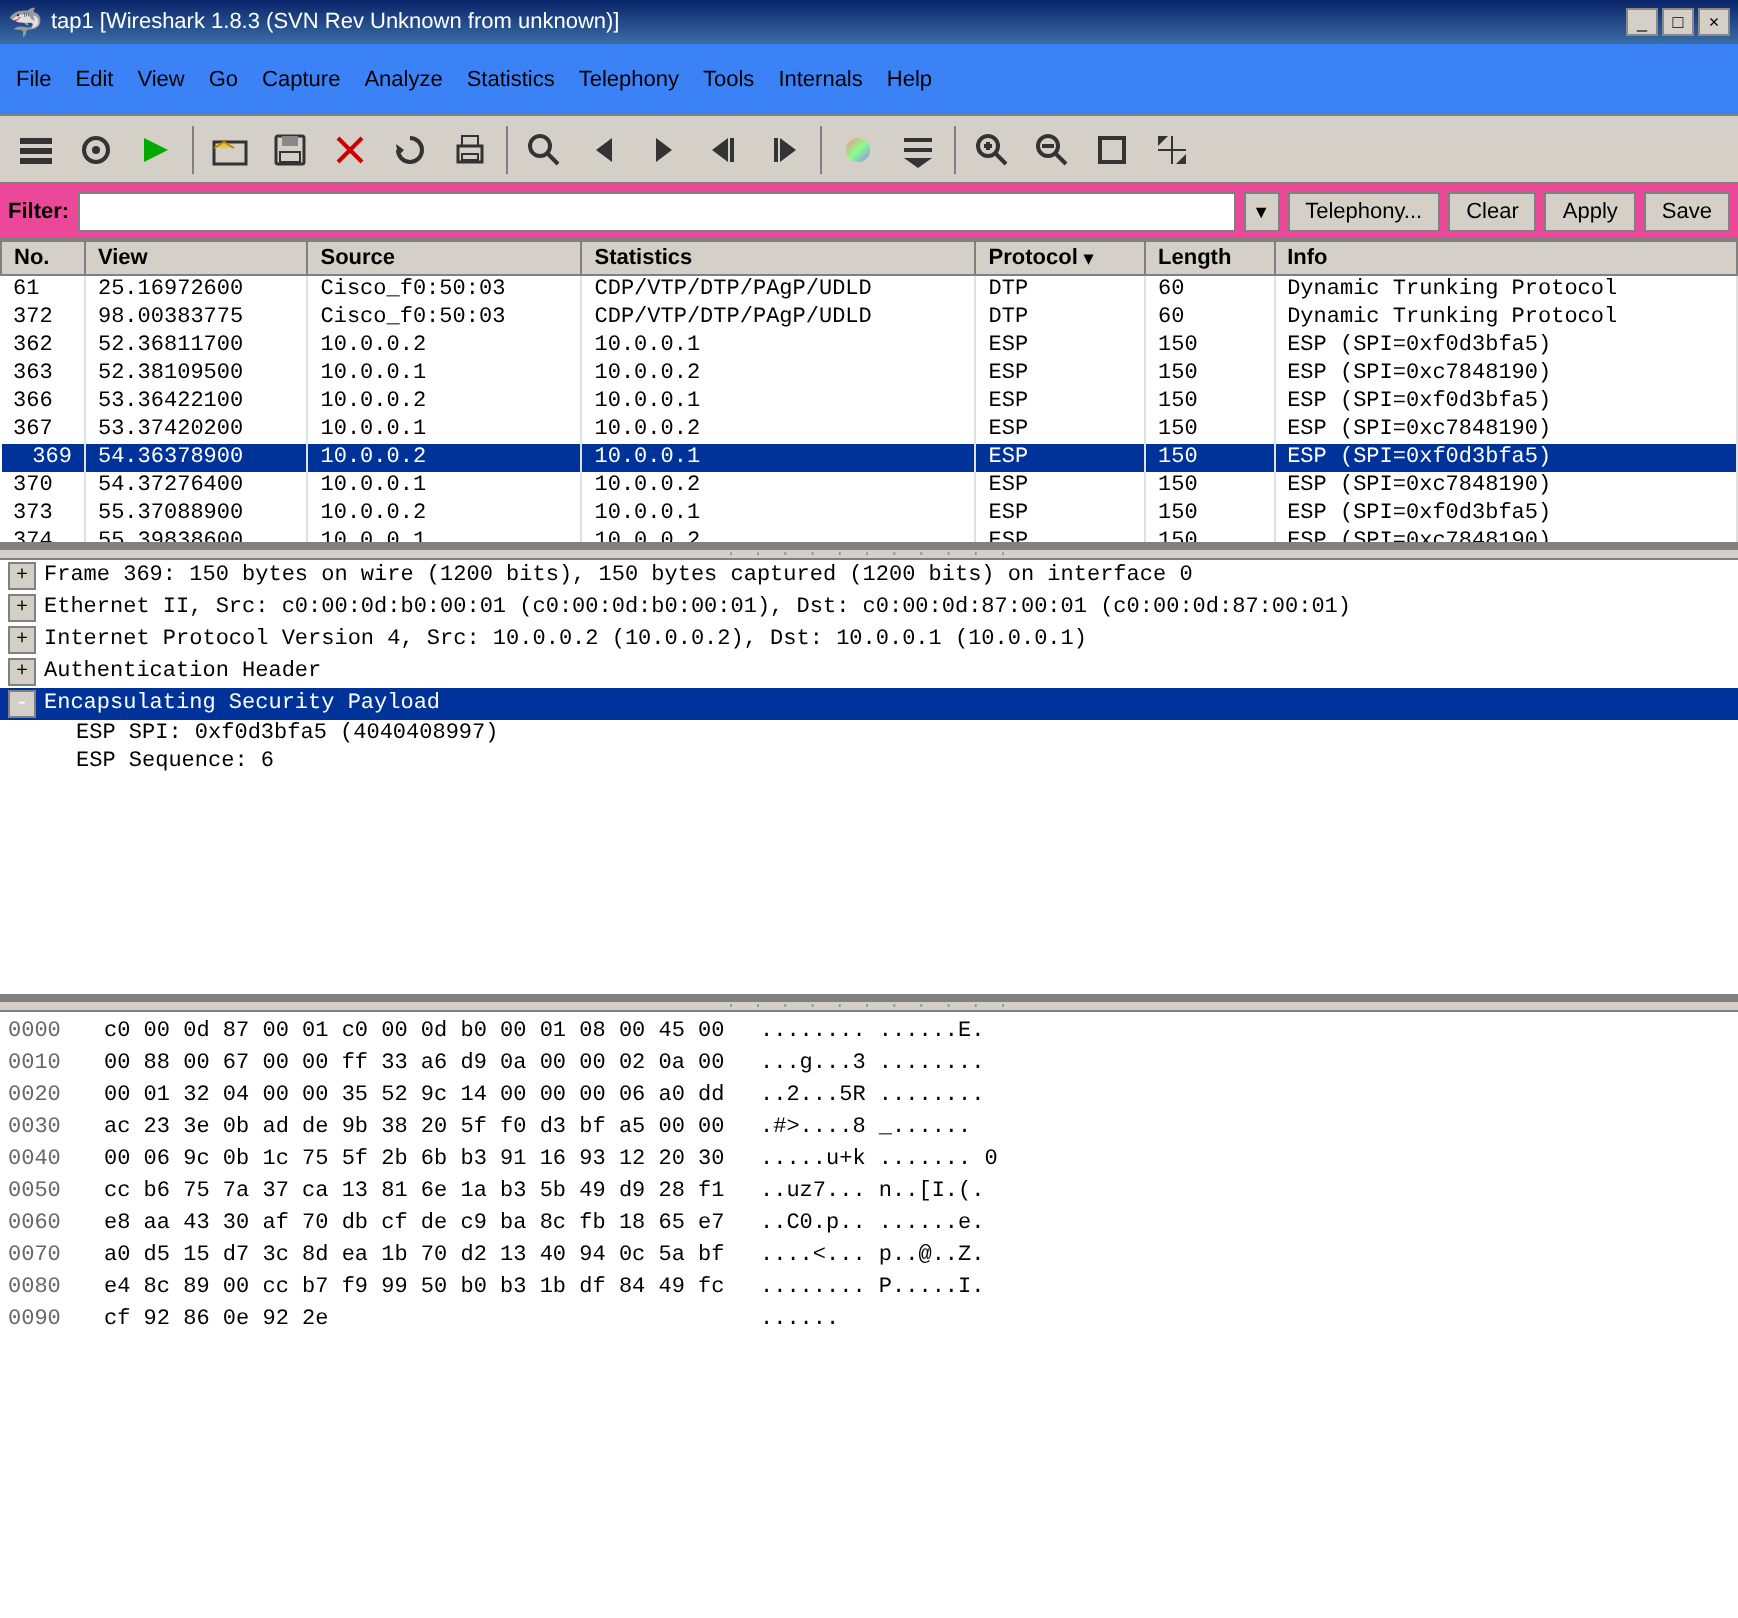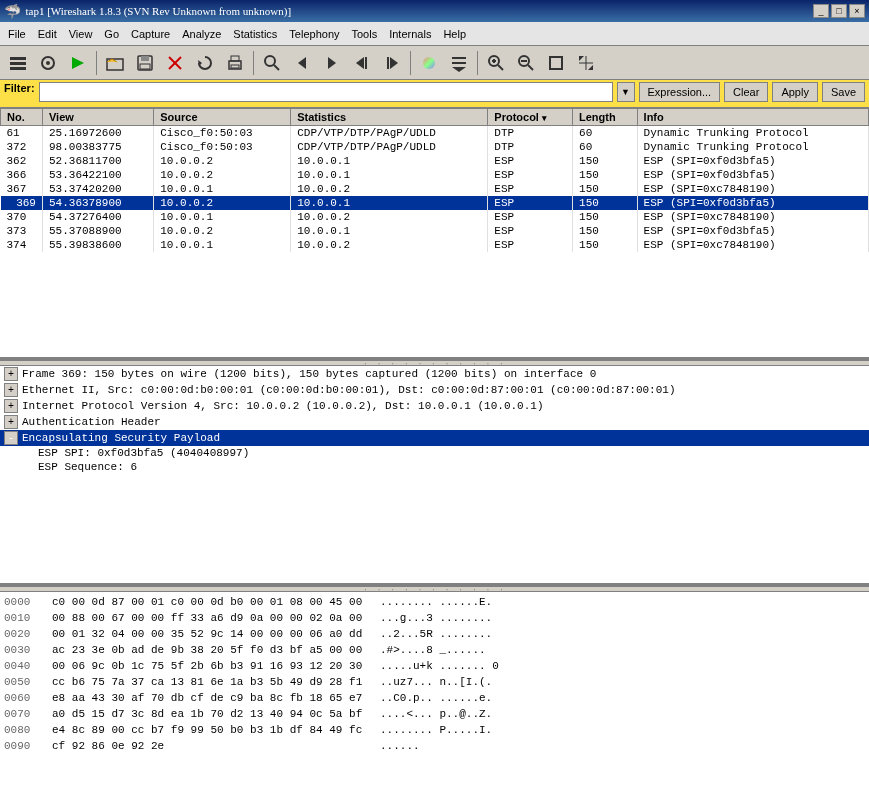--- a/index.html
+++ b/index.html
@@ -24,22 +24,22 @@
       background: #d4d0c8;
       border: 1px solid #888;
       font-size: 9px;
       display: flex; align-items: center; justify-content: center;
       cursor: pointer;
       color: #000;
     }
 
     
     #menu-bar {
-      background: #e5e5e5;
-      height: 24px;
+      background: #3b82f6;
+      height: 36px;
       display: flex;
       align-items: center;
       padding: 4px 2px;
       border-bottom: 1px solid #808080;
       font-family: Arial, sans-serif;
       font-size: 11px;
     }
     .menu-item {
       padding: 2px 6px;
       cursor: pointer;
@@ -62,23 +62,24 @@
       background: #d4d0c8;
       border: 1px solid transparent;
       display: flex; align-items: center; justify-content: center;
       cursor: pointer;
       font-size: 14px;
     }
     .tb-sep { width: 1px; height: 24px; background: #808080; margin: 0 2px; }
 
     
     #filter-bar {
-      background: #fde047;
+      background: #ec4899;
       height: 28px;
       display: flex;
+      align-items: center;
       padding: 2px 4px;
       gap: 4px;
       border-bottom: 1px solid #808080;
       font-family: Arial, sans-serif;
       font-size: 11px;
     }
     #filter-bar label { font-weight: bold; }
     #filter-input {
       flex: 1;
       height: 20px;
@@ -102,21 +103,21 @@
       background: #d4d0c8;
       border: 1px solid #808080;
       cursor: pointer;
       font-family: Arial, sans-serif;
       font-size: 11px;
     }
 
     
     #packet-list {
       background: white;
-      height: 252px;
+      height: 154px;
       overflow-y: auto;
       overflow-x: auto;
       border-bottom: 3px solid #808080;
     }
     #packet-list table {
       width: 100%;
       border-collapse: collapse;
       font-size: 11px;
     }
     #packet-list thead tr {
@@ -223,21 +224,21 @@
       overflow: hidden;
       display: flex;
     }
   </style>
 </head>
 <body>
 
 <div id="title-bar">
   <div class="title-left">
     <span style="font-size:14px;">🦈</span>
-    <span style="font-size:11px; font-family:Liberation Serif, serif;">tap1  [Wireshark 1.8.3  (SVN Rev Unknown from unknown)]</span>
+    <span style="font-size:11px; font-family:Liberation Sans, sans-serif;">tap1  [Wireshark 1.8.3  (SVN Rev Unknown from unknown)]</span>
   </div>
   <div class="win-buttons">
     <div class="win-btn">_</div>
     <div class="win-btn">□</div>
     <div class="win-btn">×</div>
   </div>
 </div>
 
 <div id="menu-bar">
   <div class="menu-item">File</div>
@@ -383,21 +384,21 @@
         <polygon points="3,3 8,3 3,8" fill="#333"></polygon>
         <polygon points="17,17 12,17 17,12" fill="#333"></polygon>
       </svg>
   </button>
 </div>
 
 <div id="filter-bar">
   <label>Filter:</label>
   <input id="filter-input" type="text" value="" style="">
   <button class="filter-dropdown-btn">▼</button>
-  <button class="filter-action-btn">Expression...</button>
+  <button class="filter-action-btn">Telephony...</button>
   <button class="filter-action-btn">Clear</button>
   <button class="filter-action-btn">Apply</button>
   <button class="filter-action-btn">Save</button>
 </div>
 
 <div class="main-content">
 
   <div id="packet-list">
     <table>
       <thead>
@@ -433,20 +434,29 @@
           <tr>
             <td>362</td>
             <td>52.36811700</td>
             <td>10.0.0.2</td>
             <td>10.0.0.1</td>
             <td>ESP</td>
             <td>150</td>
             <td>ESP (SPI=0xf0d3bfa5)</td>
           </tr>
           <tr>
+            <td>363</td>
+            <td>52.38109500</td>
+            <td>10.0.0.1</td>
+            <td>10.0.0.2</td>
+            <td>ESP</td>
+            <td>150</td>
+            <td>ESP (SPI=0xc7848190)</td>
+          </tr>
+          <tr>
             <td>366</td>
             <td>53.36422100</td>
             <td>10.0.0.2</td>
             <td>10.0.0.1</td>
             <td>ESP</td>
             <td>150</td>
             <td>ESP (SPI=0xf0d3bfa5)</td>
           </tr>
           <tr>
             <td>367</td>

